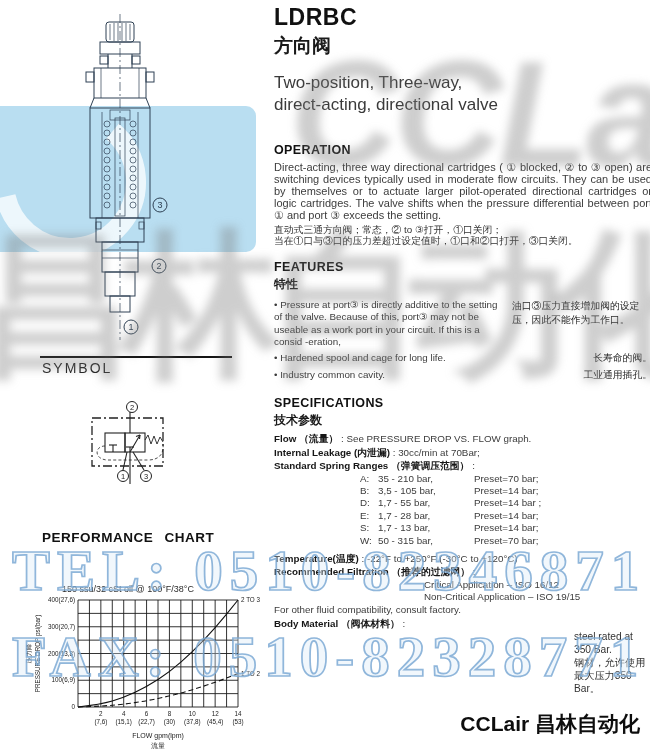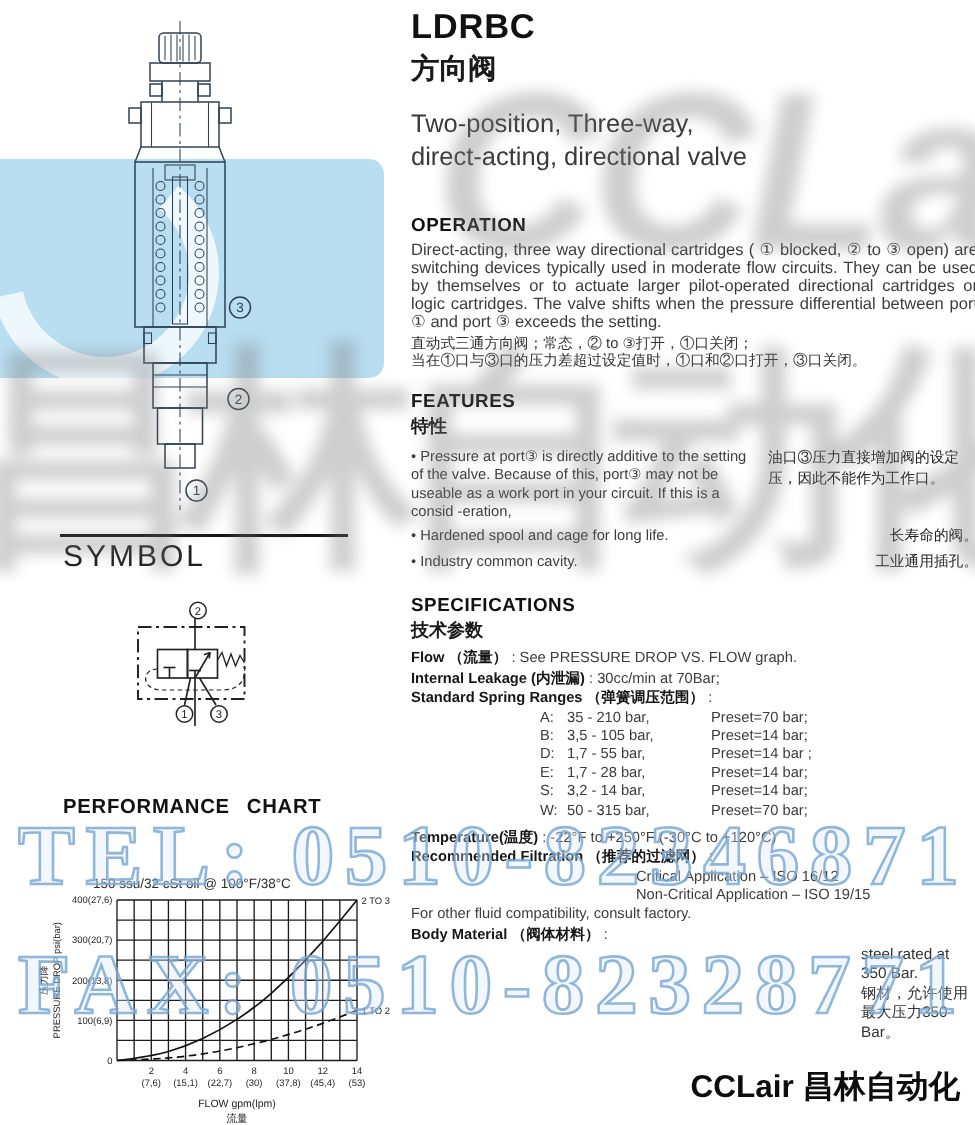--- a/index.html
+++ b/index.html
@@ -15,21 +15,21 @@
          color:rgba(118,118,118,0.36);filter:blur(5px);z-index:5;}
   .wm-blue{font-family:"Liberation Serif", serif;font-weight:bold;font-size:57px;
            letter-spacing:7px;color:rgba(215,232,246,0.35);
            -webkit-text-stroke:1.7px rgba(118,165,210,0.8);filter:blur(0.3px);z-index:6;}
   #wm-tel{left:12px;top:538px;}
   #wm-fax{left:12px;top:624px;}
   
   .content{position:absolute;z-index:3;}
   #valve-drawing{left:45px;top:14px;}
   #symbol-divider{left:40px;top:356px;width:192px;height:2px;background:#141414;}
-  #symbol-heading{left:42px;top:360px;font-size:20px;font-weight:500;letter-spacing:2px;color:#1f1f1f;}
+  #symbol-heading{left:42px;top:360px;font-size:14px;font-weight:500;letter-spacing:2px;color:#1f1f1f;}
   #symbol-figure{left:80px;top:398px;}
   #perf-heading{left:42px;top:530px;font-size:13.5px;font-weight:bold;letter-spacing:0.5px;
                 word-spacing:7px;color:#111;}
   #chart-note{left:62px;top:584px;font-size:9px;color:#2b2b2b;}
   #perf-chart{left:26px;top:595px;}
   #brand-footer{right:10px;top:710px;font-size:21px;font-weight:bold;color:#0d0d0d;z-index:7;}
   
   #right-col{left:274px;top:4px;width:378px;}
   #model{font-size:23px;font-weight:bold;letter-spacing:0.5px;color:#111;}
   #model-cn{font-size:19px;font-weight:600;margin-top:2px;color:#1a1a1a;}
@@ -314,21 +314,21 @@
           <div class="spring-range">1,7 - 55 bar,</div>
           <div class="spring-preset">Preset=14 bar ;</div>
         </div>
         <div class="spring-row">
           <div class="spring-code">E:</div>
           <div class="spring-range">1,7 - 28 bar,</div>
           <div class="spring-preset">Preset=14 bar;</div>
         </div>
         <div class="spring-row">
           <div class="spring-code">S:</div>
-          <div class="spring-range">3,2 - 14 bar,</div>
+          <div class="spring-range">1,7 - 13 bar,</div>
           <div class="spring-preset">Preset=14 bar;</div>
         </div>
         <div class="spring-row">
           <div class="spring-code">W:</div>
           <div class="spring-range">50 - 315 bar,</div>
           <div class="spring-preset">Preset=70 bar;</div>
         </div>
       </div>
     <div id="specs-mid">
         <div class="spec-line"><b>Temperature(温度)</b> : -22°F to +250°F (-30°C to +120°C)</div>

